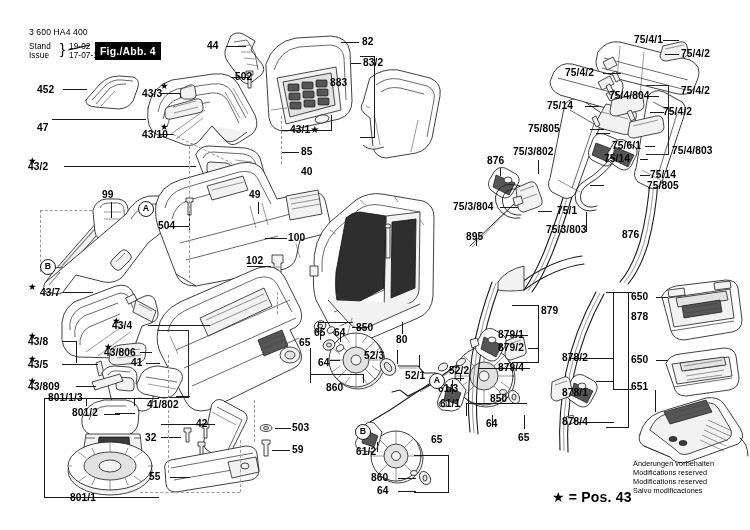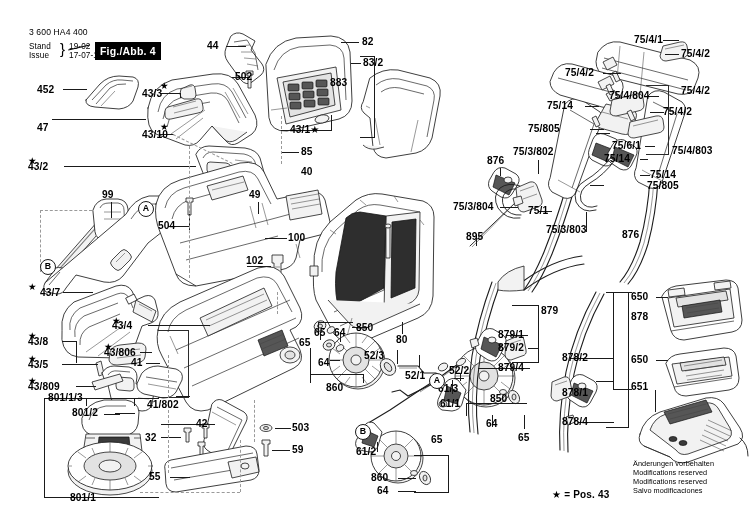--- a/index.html
+++ b/index.html
@@ -19,21 +19,21 @@
   #hdr-date-old{left:69px;top:42px;font-size:8.2px;position:absolute;}
   #hdr-date-old:after{content:"";position:absolute;left:-1px;top:50%;width:102%;height:1px;
       background:#000;transform:rotate(-13deg);}
   #hdr-date-new{left:69px;top:50.5px;font-size:8.2px;}
   #fig-badge{
     position:absolute;left:95px;top:42px;background:#000;color:#fff;
     font-size:10.5px;font-weight:bold;padding:2.5px 5px 3px 5px;letter-spacing:.2px;
   }
 
   
-  #footer-note{position:absolute;left:552px;top:489px;font-size:10px;font-weight:bold;letter-spacing:.2px;}
+  #footer-note{position:absolute;left:552px;top:489px;font-size:14px;font-weight:bold;letter-spacing:.2px;}
   #footer-langs{position:absolute;left:633px;top:459px;font-size:7.3px;line-height:9.1px;letter-spacing:.05px;}
 
   
   .lbl{
     position:absolute;font-size:10.2px;font-weight:bold;white-space:nowrap;
     letter-spacing:.1px;line-height:11px;
   }
   .star{position:absolute;font-size:9.5px;line-height:9px;}
 
   
@@ -753,21 +753,21 @@
   <div class="lbl" style="left:518px; top:432px;">65</div>
   <div class="lbl" style="left:292px; top:422px;">503</div>
   <div class="lbl" style="left:292px; top:444px;">59</div>
 
   <div class="lbl" style="left:466px; top:231px;">895</div>
   <div class="lbl" style="left:487px; top:155px;">876</div>
   <div class="lbl" style="left:622px; top:229px;">876</div>
   <div class="lbl" style="left:513px; top:146px;">75/3/802</div>
   <div class="lbl" style="left:453px; top:201px;">75/3/804</div>
   <div class="lbl" style="left:546px; top:224px;">75/3/803</div>
-  <div class="lbl" style="left:528px; top:205px;">75/1</div>
+  <div class="lbl" style="left:557px; top:205px;">75/1</div>
   <div class="lbl" style="left:528px; top:123px;">75/805</div>
   <div class="lbl" style="left:647px; top:180px;">75/805</div>
   <div class="lbl" style="left:547px; top:100px;">75/14</div>
   <div class="lbl" style="left:604px; top:153px;">75/14</div>
   <div class="lbl" style="left:650px; top:169px;">75/14</div>
   <div class="lbl" style="left:612px; top:140px;">75/6/1</div>
   <div class="lbl" style="left:634px; top:34px;">75/4/1</div>
   <div class="lbl" style="left:681px; top:48px;">75/4/2</div>
   <div class="lbl" style="left:565px; top:67px;">75/4/2</div>
   <div class="lbl" style="left:663px; top:106px;">75/4/2</div>

